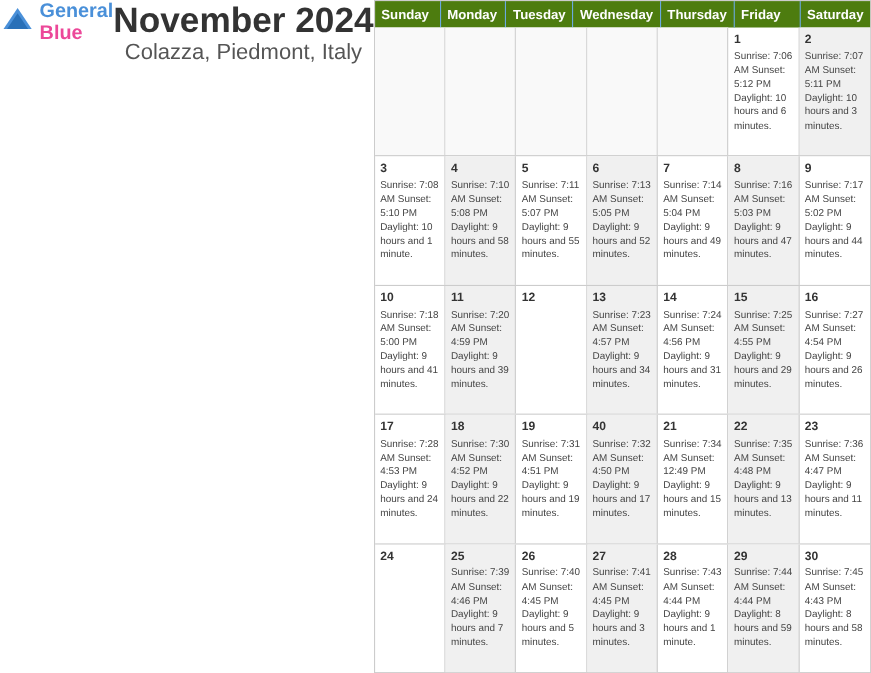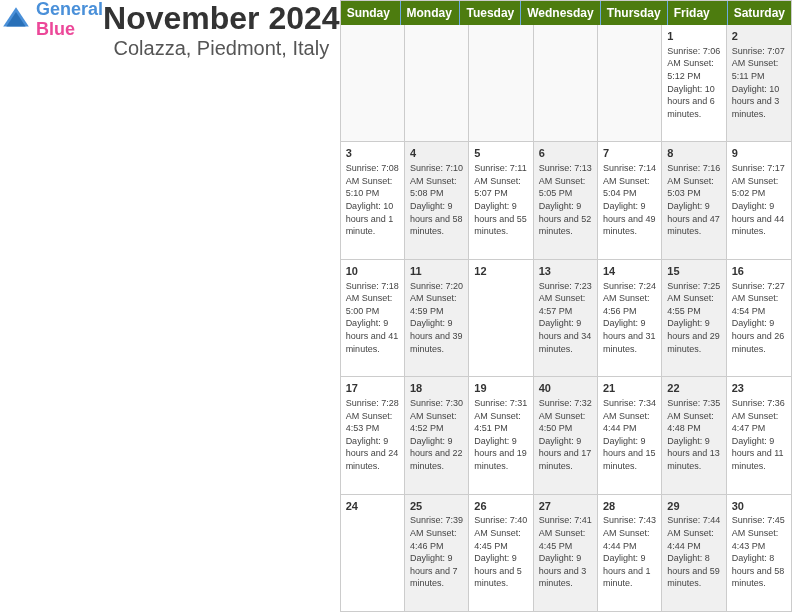--- a/index.html
+++ b/index.html
@@ -267,21 +267,21 @@
           </div>
           <div class="cal-cell shaded">
             <span class="day-num">40</span>
             <div class="day-info">Sunrise: 7:32 AM
 Sunset: 4:50 PM
 Daylight: 9 hours and 17 minutes.</div>
           </div>
           <div class="cal-cell">
             <span class="day-num">21</span>
             <div class="day-info">Sunrise: 7:34 AM
-Sunset: 4:44 PM
+Sunset: 12:49 PM
 Daylight: 9 hours and 15 minutes.</div>
           </div>
           <div class="cal-cell shaded">
             <span class="day-num">22</span>
             <div class="day-info">Sunrise: 7:35 AM
 Sunset: 4:48 PM
 Daylight: 9 hours and 13 minutes.</div>
           </div>
           <div class="cal-cell">
             <span class="day-num">23</span>

